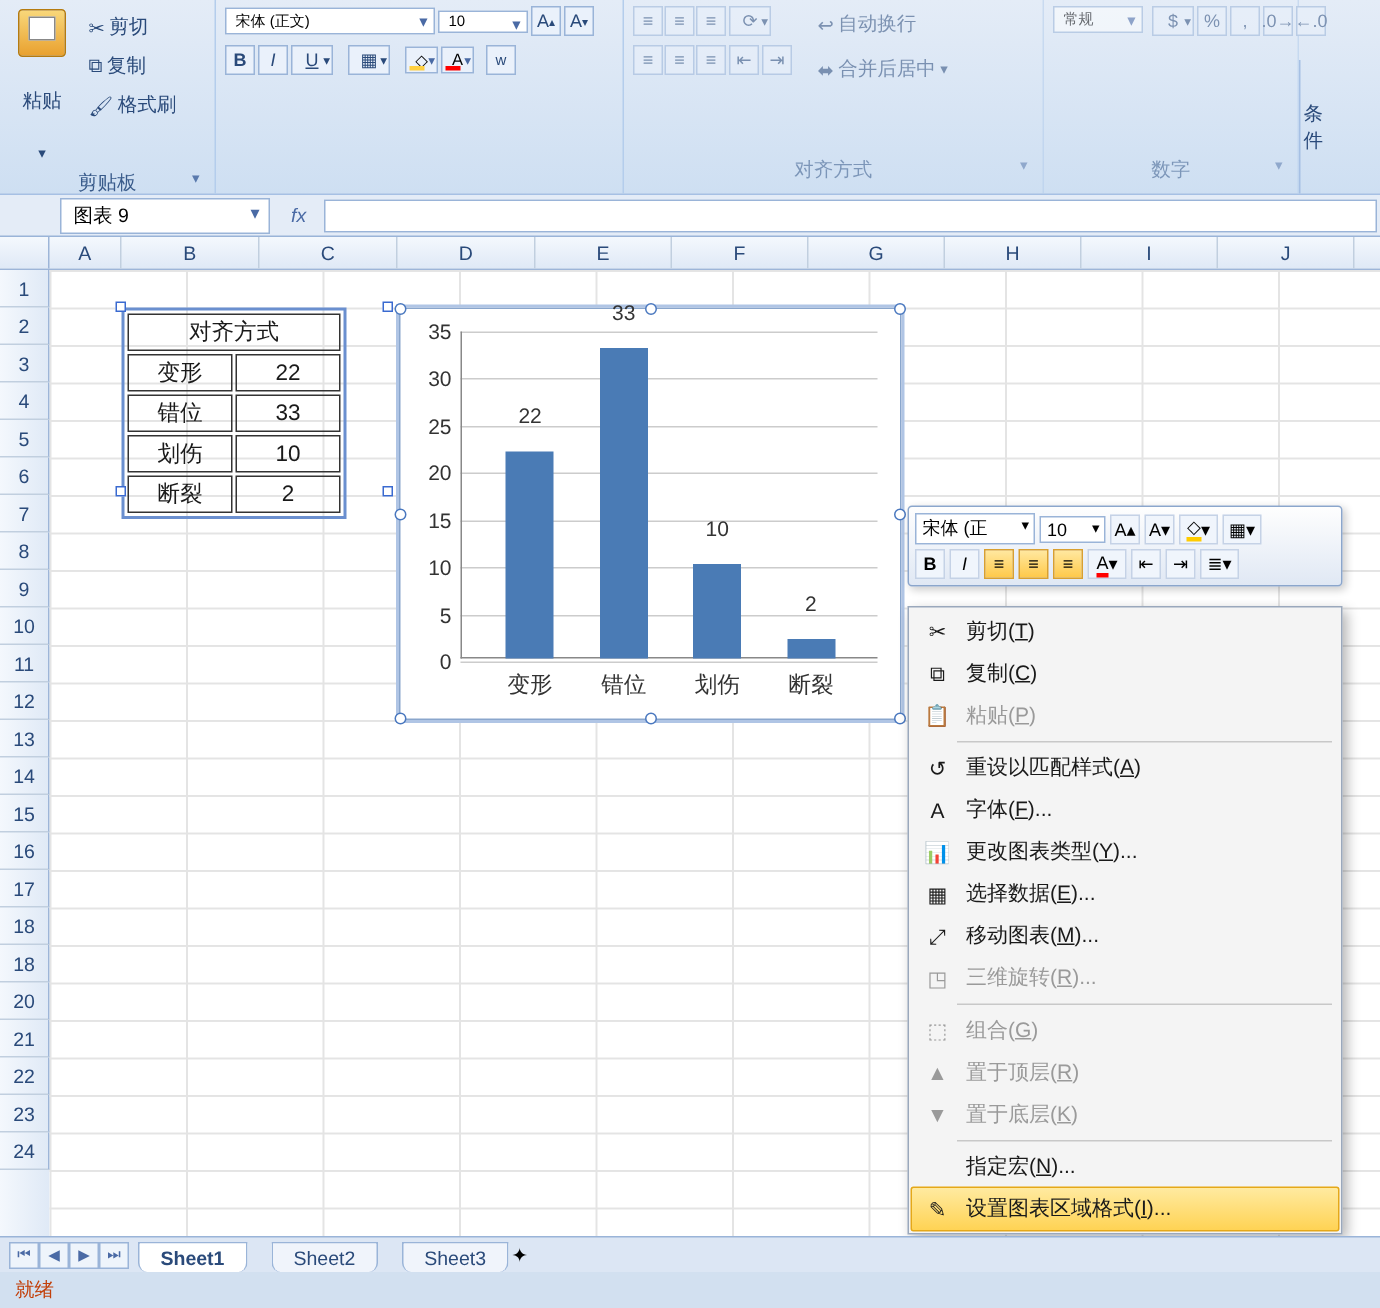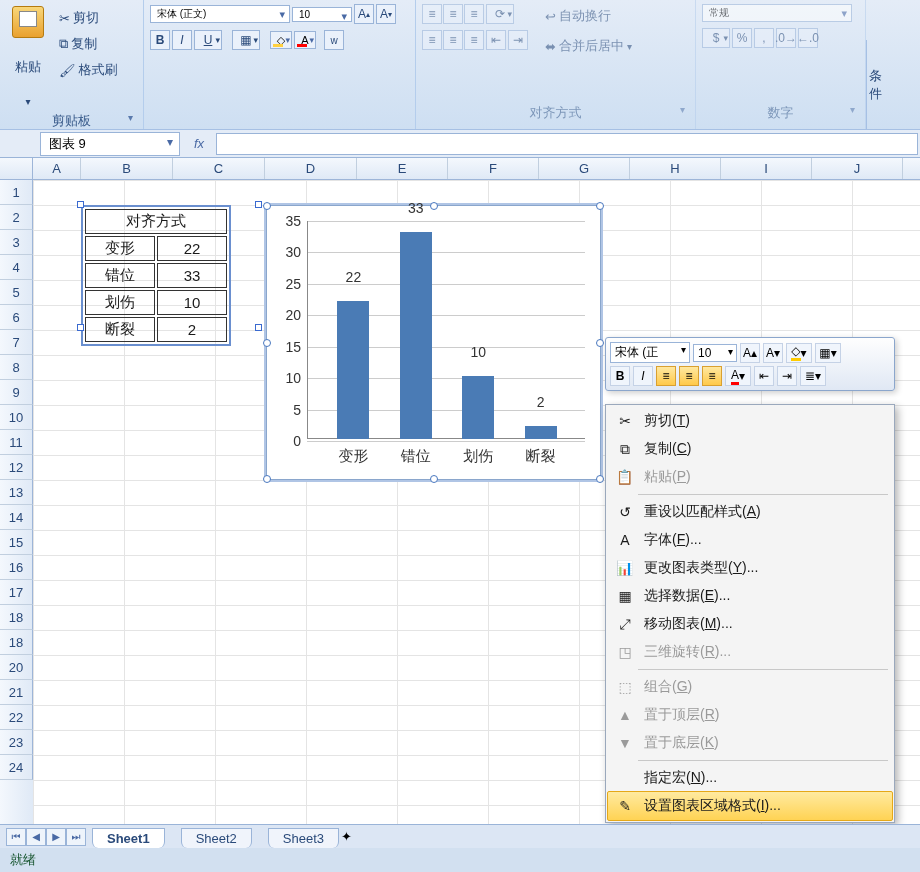--- a/index.html
+++ b/index.html
@@ -81,21 +81,21 @@
 .ctx-item.highlight{background:linear-gradient(#ffeaa0,#ffd354);border:1px solid #e5a818;border-radius:2px;margin:-1px;}
 .ctx-sep{height:1px;background:#c8c8c8;margin:3px 4px 3px 30px;}
 .red-ring{position:absolute;left:575px;top:832px;width:340px;height:38px;border:4px solid #e11;border-radius:50%/60%;pointer-events:none;}
 
 
 .sheet-bar{position:absolute;left:0;right:0;top:824px;height:24px;background:#dce6f4;border-top:1px solid #9ab4d8;display:flex;align-items:center;}
 .nav-btns{display:flex;margin-left:6px;}
 .nav-btns .nb{width:20px;height:18px;border:1px solid #9ab4d8;background:#eef4fb;display:flex;align-items:center;justify-content:center;font-size:10px;color:#4a6aa5;}
 .tab{padding:2px 14px;background:#f0f4fb;border:1px solid #9ab4d8;border-bottom:none;border-radius:0 0 6px 6px;margin-top:2px;font-size:13px;color:#2a4a7a;}
 .tab.active{background:#fff;font-weight:bold;}
-.status{position:absolute;left:0;top:848px;right:0;height:24px;background:#d2e0f0;padding:3px 10px;color:#14532d;font-size:13px;}
+.status{position:absolute;left:0;top:848px;right:0;height:24px;background:#d2e0f0;padding:3px 10px;color:#c2410c;font-size:13px;}
 
 u.hot{text-decoration:underline;}
 </style>
 </head>
 <body>
 
 <div class="ribbon">
   <div class="ribbon-group" style="width:144px">
     <div class="rg-body">
       <div class="big-btn">
@@ -182,21 +182,21 @@
             <span>⬌</span>
             <span>合并后居中</span>
             <span style="font-size:10px">▾</span>
           </div>
       </div>
     </div>
     <div class="rg-title">对齐方式</div>
   </div>
 
   <div class="ribbon-group disabled" style="width:170px">
-    <div class="rg-body" style="flex-direction:column;gap:6px">
+    <div class="rg-body" style="flex-direction:row;gap:6px">
       <div class="sel" style="width:150px">常规</div>
       <div class="mini-row">
         <div class="sq dd">$</div>
         <div class="sq">%</div>
         <div class="sq">,</div>
         <div class="sq">.0→</div>
         <div class="sq">←.0</div>
       </div>
     </div>
     <div class="rg-title">数字</div>

